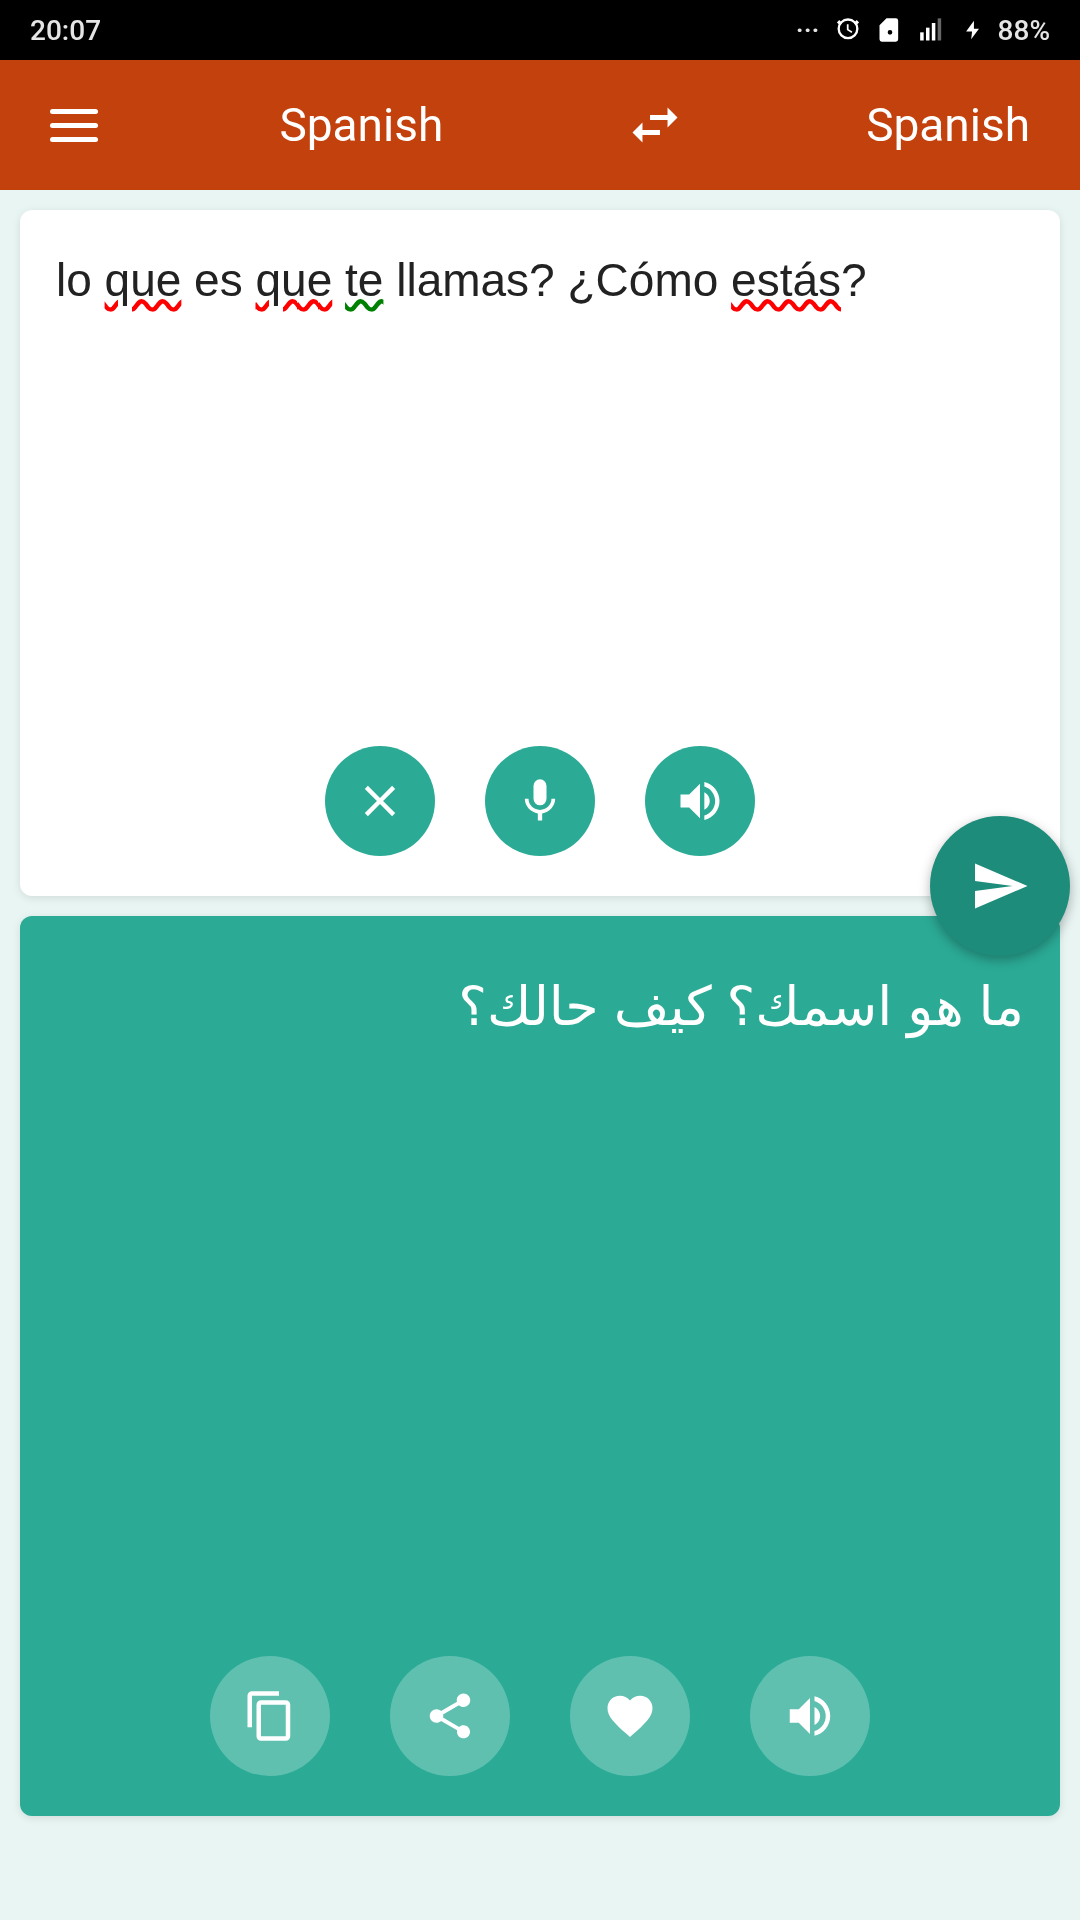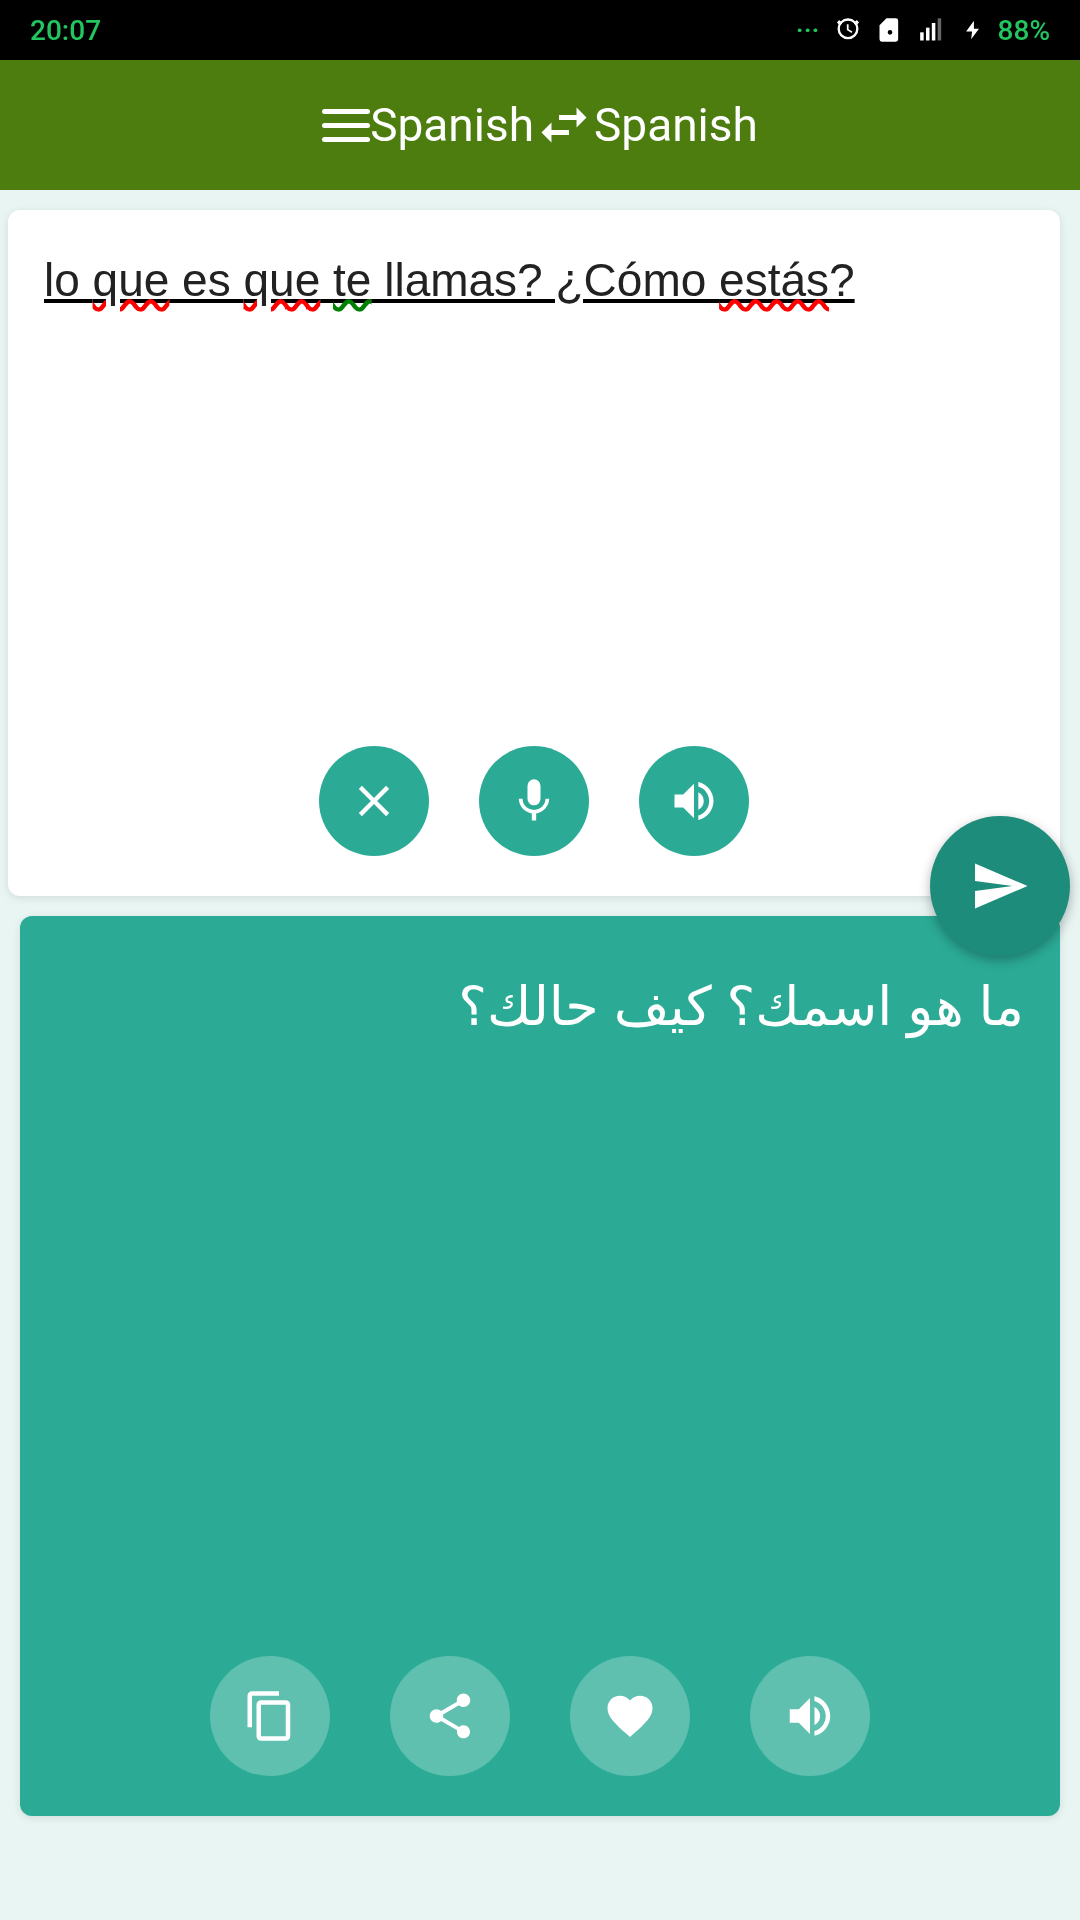--- a/index.html
+++ b/index.html
@@ -9,43 +9,43 @@
       width: 1080px;
       height: 1920px;
       background: #e8f5f3;
       font-family: 'Roboto', Arial, sans-serif;
       overflow: hidden;
     }
 
     
     .status-bar {
       background: #000;
-      color: #22c55e;
+      color: #e5e5e5;
       height: 60px;
       display: flex;
       align-items: center;
       justify-content: space-between;
       padding: 0 30px;
       font-size: 28px;
       font-weight: 500;
     }
 
     .status-bar-right {
       display: flex;
       align-items: center;
       gap: 14px;
     }
 
     
     .toolbar {
-      background: #4d7c0f;
+      background: #c2410c;
       height: 130px;
       display: flex;
       align-items: center;
-      justify-content: center;
+      justify-content: space-between;
       padding: 0 50px;
     }
 
     .toolbar-menu {
       display: flex;
       flex-direction: column;
       gap: 9px;
       cursor: pointer;
     }
 
@@ -68,26 +68,25 @@
       font-size: 52px;
       color: #fff;
       cursor: pointer;
       display: flex;
       align-items: center;
     }
 
     
     .input-section {
       background: #fff;
-      margin: 20px 20px 0 8px;
+      margin: 20px 20px 0 20px;
       border-radius: 12px;
       padding: 36px 36px 30px 36px;
       position: relative;
       box-shadow: 0 2px 8px rgba(0,0,0,0.1);
-      text-decoration: underline;
     }
 
     .input-text {
       font-size: 46px;
       color: #222;
       line-height: 1.5;
       min-height: 480px;
       outline: none;
       width: 100%;
       border: none;

